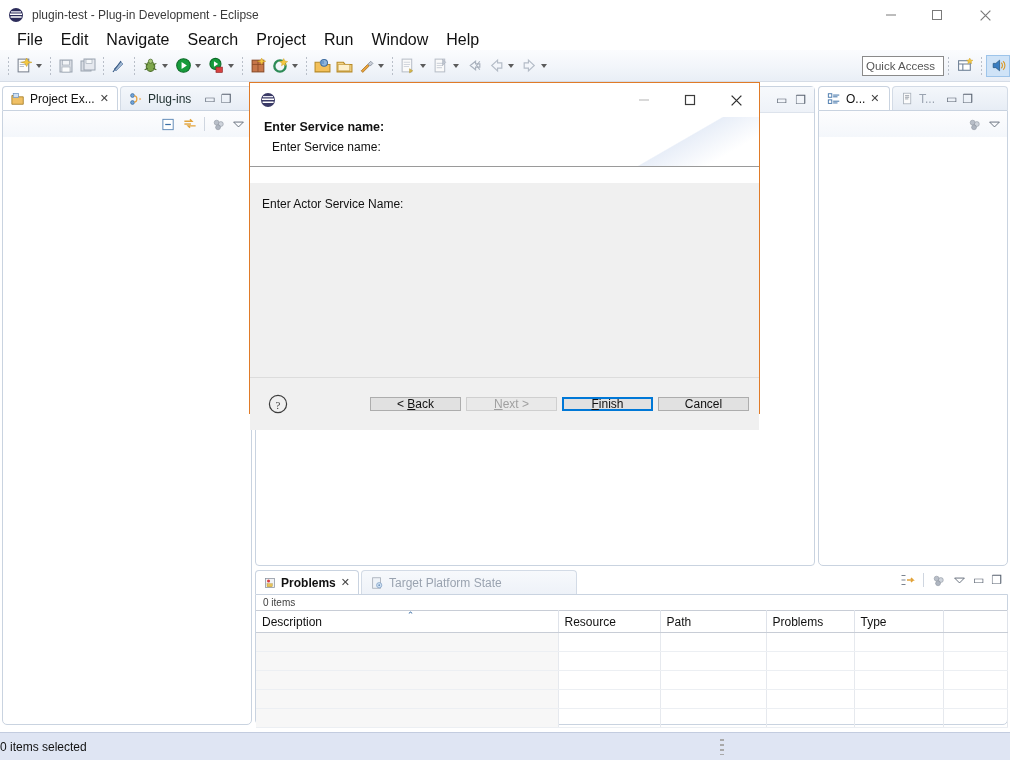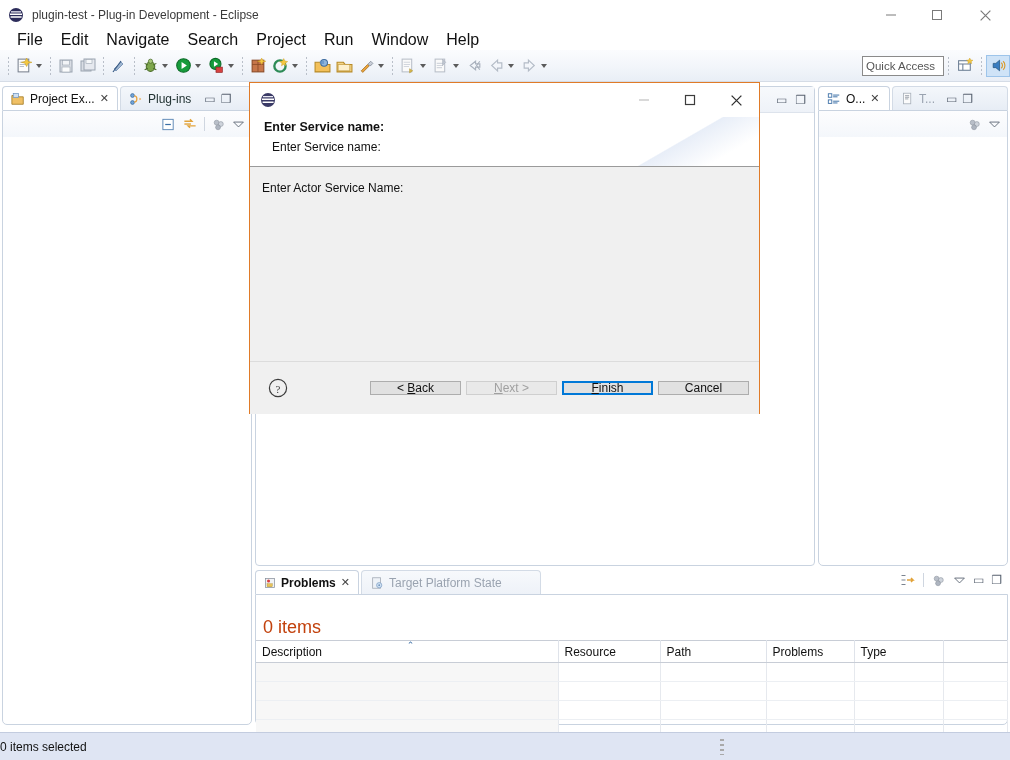--- a/index.html
+++ b/index.html
@@ -90,21 +90,21 @@
   
   .rightview { position:absolute; left:818px; top:86px; width:190px; height:480px; }
   .rightbody { position:absolute; left:0; top:24px; width:190px; height:456px; background:#fff;
                border:1px solid #c9d3e0; border-radius:0 0 5px 5px; }
   .outline-msg { padding:14px 4px 0 6px; font-size:12px; color:#111; }
 
   
   .problems { position:absolute; left:255px; top:570px; width:753px; height:155px; }
   .pb-body { position:absolute; left:0; top:24px; width:753px; height:131px; background:#fff;
              border:1px solid #c9d3e0; border-radius:0 0 5px 5px; }
-  .pb-count { padding:2px 0 2px 7px; font-size:18px; color:#c2410c;margin-top:20px; }
+  .pb-count { padding:2px 0 2px 7px; font-size:10px; color:#404040; }
   .pb-table { width:100%; border-collapse:collapse; table-layout:fixed; }
   .pb-table th {
     font-weight:400; font-size:12px; text-align:left; padding:3px 6px; height:22px;
     border-right:1px solid #dfe3ea; border-top:1px solid #c8cdd6; border-bottom:1px solid #c8cdd6;
     background:#fff; position:relative; color:#111;
   }
   .pb-table td { height:19px; border-right:1px solid #e6e9ee; border-bottom:1px solid #eceff3; }
   .pb-table td.first { background:#f7f7f7; }
   .sortmark { position:absolute; left:50%; top:-1px; font-size:9px; color:#3a6ea5; }
 
@@ -127,21 +127,21 @@
   .dlg-wb.dim { color:#aeaeae; }
   .dlg-header {
     position:relative; height:50px; background:#fff; padding:0 14px;
     border-bottom:1px solid #9a9a9a; overflow:hidden;
   }
   .dlg-h1 { font-size:12.5px; font-weight:bold; color:#111; padding-top:3px; }
   .dlg-h2 { font-size:12px; color:#111; padding:6px 0 0 8px; }
   .dlg-banner { position:absolute; right:0; top:0; width:150px; height:49px;
                 background:linear-gradient(150deg,#ffffff 48%, #e8eef8 49%, #ffffff 78%); }
   .dlg-body { position:relative; height:194px; background:#f0f0f0; }
-  .field-row { display:flex; align-items:center; padding:14px 12px 0 12px; }
+  .field-row { display:flex; align-items:center; padding:14px 12px 0 12px;margin-top:16px; }
   .field-label { font-size:12px; color:#111; margin-right:8px; }
   .field-input {
     flex:1; height:22px; border:1px solid #3a7dc0; background:#fff;
     font-family:"Liberation Sans", sans-serif; font-size:12px; color:#111;
     padding:0 4px; display:flex; align-items:center; position:relative;
   }
   .caret { display:inline-block; width:1px; height:14px; background:#111; margin-left:1px; }
   .dlg-footer {
     position:relative; height:53px; background:#f0f0f0; border-top:1px solid #dcdcdc;
     display:flex; align-items:center;
@@ -436,21 +436,21 @@
     <div class="tabrow">
       <div class="vtab active" style="left:0; width:104px;">
         <svg width="14" height="14" viewBox="0 0 16 16">
           <rect x="2" y="2" width="12" height="12" fill="#f1f3f6" stroke="#8a919c"></rect>
           <circle cx="6" cy="5.5" r="2" fill="#d84040"></circle>
           <rect x="4" y="9" width="7" height="4" fill="#e8c25a" stroke="#a88b25" stroke-width=".5"></rect>
         </svg>
         <span style="font-weight:bold;">Problems</span>
         <span class="tabclose">✕</span>
       </div>
-      <div class="vtab inactive" style="left:106px; width:180px; background:linear-gradient(to bottom,#f7f9fc,#eef2f8);">
+      <div class="vtab inactive" style="left:106px; width:216px; background:linear-gradient(to bottom,#f7f9fc,#eef2f8);">
         <svg width="14" height="14" viewBox="0 0 16 16">
           <rect x="3" y="2" width="9" height="12" fill="#eef2f7" stroke="#a8b0ba"></rect>
           <circle cx="10.5" cy="10.5" r="3" fill="#cfe0f2" stroke="#6d91bb" stroke-width=".7"></circle>
           <circle cx="10.5" cy="10.5" r="1" fill="#6d91bb"></circle>
         </svg>
         <span style="color:#9aa3b0;">Target Platform State</span>
       </div>
       <div style="position:absolute; right:6px; top:2px; display:flex; align-items:center; gap:7px;">
         <svg width="16" height="16" viewBox="0 0 16 16">
           <path d="M1.5 3.5h4M1.5 8h4M1.5 12.5h4" stroke="#7a8390" stroke-width="1.1"></path>

